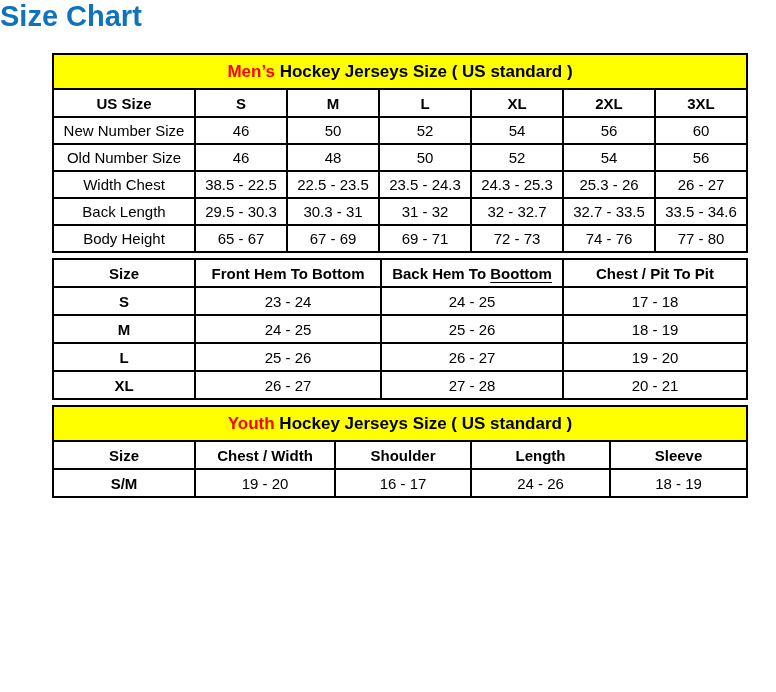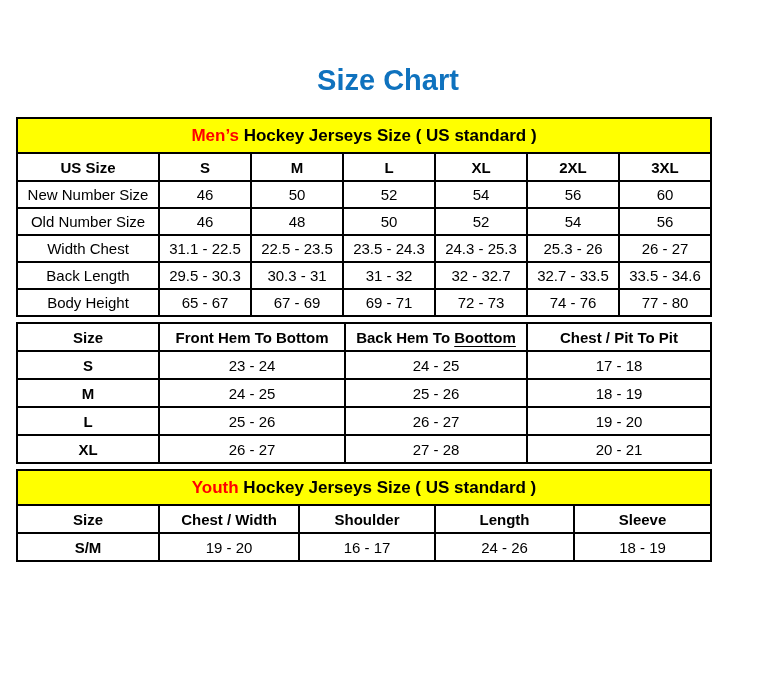--- a/index.html
+++ b/index.html
@@ -10,32 +10,31 @@
   .page {
     position: relative;
     width: 776px;
     height: 692px;
     background: #ffffff;
     font-family: "Liberation Sans", sans-serif;
     color: #000000;
     overflow: hidden;
   }
   .page-title {
-    margin-top: 64px;
-    text-align: center;
+    text-align: left;
     font-size: 29px;
     font-weight: bold;
     color: #0f72be;
     letter-spacing: 0px;
   }
   table.size-table {
     border-collapse: collapse;
     table-layout: fixed;
     width: 694px;
-    margin-left: 16px;
+    margin-left: 52px;
     border: 2px solid #000000;
   }
   table.size-table td {
     border: 2px solid #000000;
     text-align: center;
     vertical-align: middle;
     padding: 0 2px;
     font-size: 15px;
     color: #000000;
     overflow: hidden;
@@ -117,21 +116,21 @@
       <td>Old Number Size</td>
       <td>46</td>
       <td>48</td>
       <td>50</td>
       <td>52</td>
       <td>54</td>
       <td>56</td>
     </tr>
     <tr class="data-row">
       <td>Width Chest</td>
-      <td>31.1 - 22.5</td>
+      <td>38.5 - 22.5</td>
       <td>22.5 - 23.5</td>
       <td>23.5 - 24.3</td>
       <td>24.3 - 25.3</td>
       <td>25.3 - 26</td>
       <td>26 - 27</td>
     </tr>
     <tr class="data-row">
       <td>Back Length</td>
       <td>29.5 - 30.3</td>
       <td>30.3 - 31</td>

